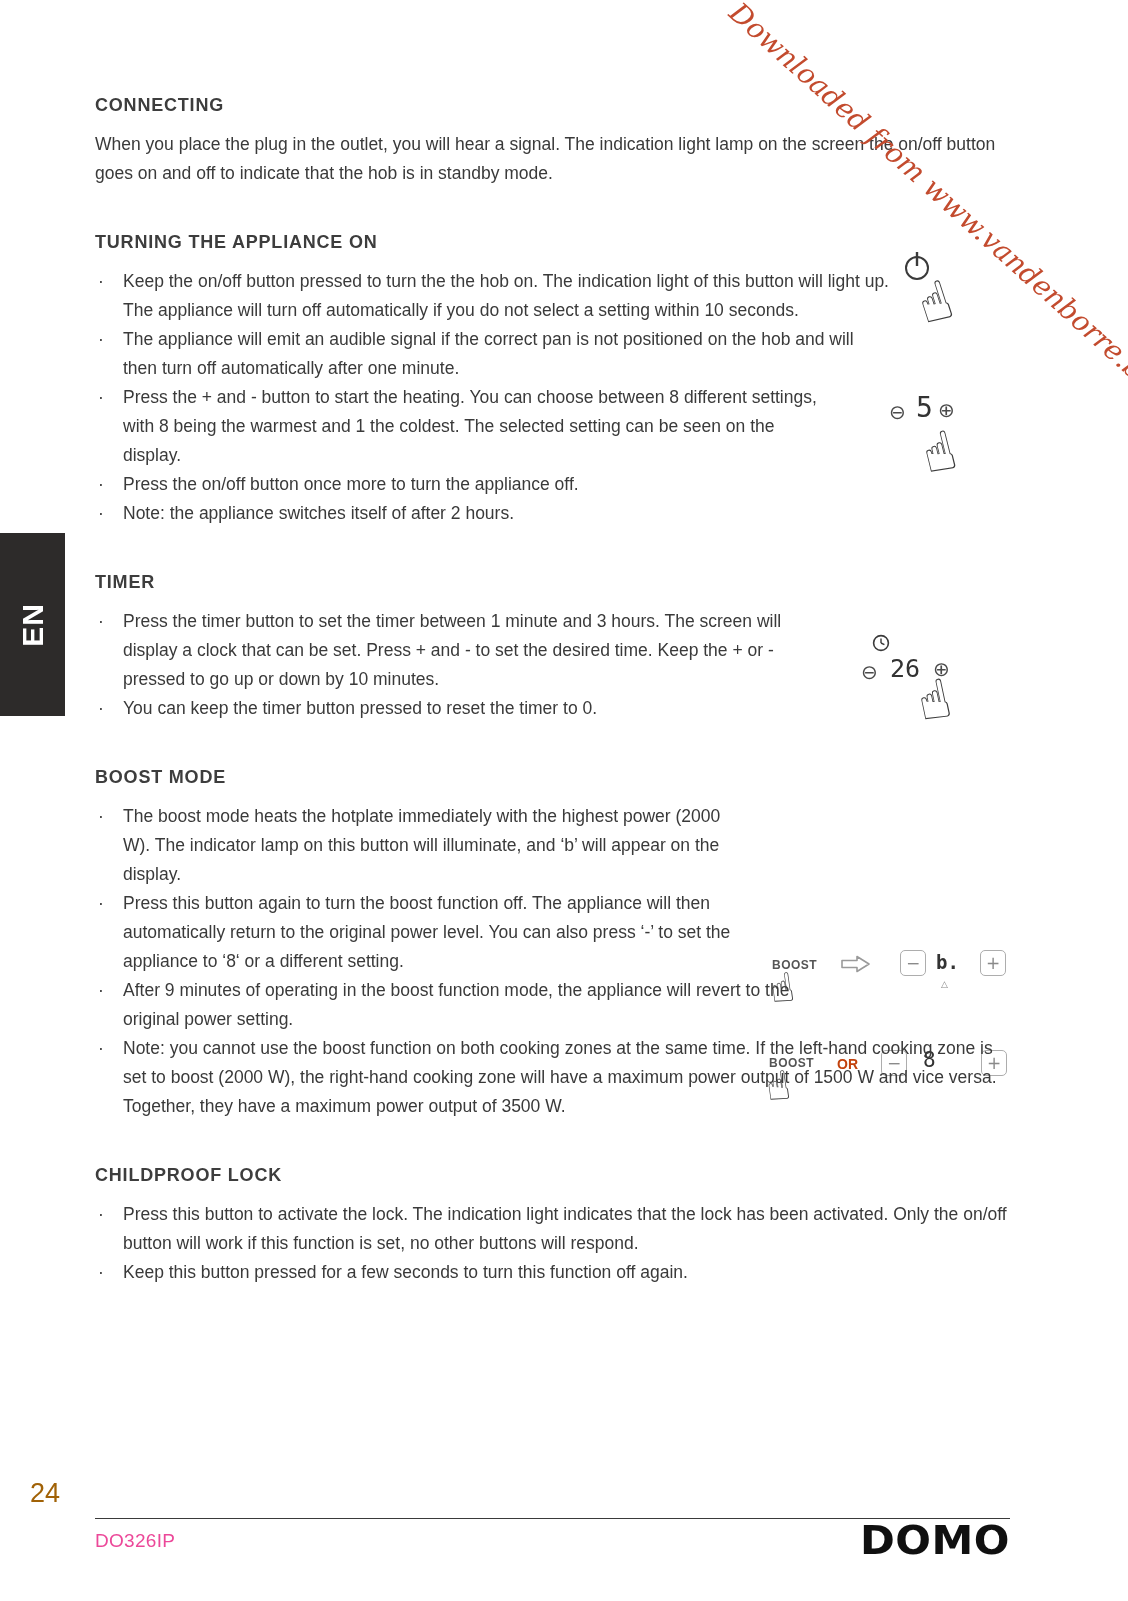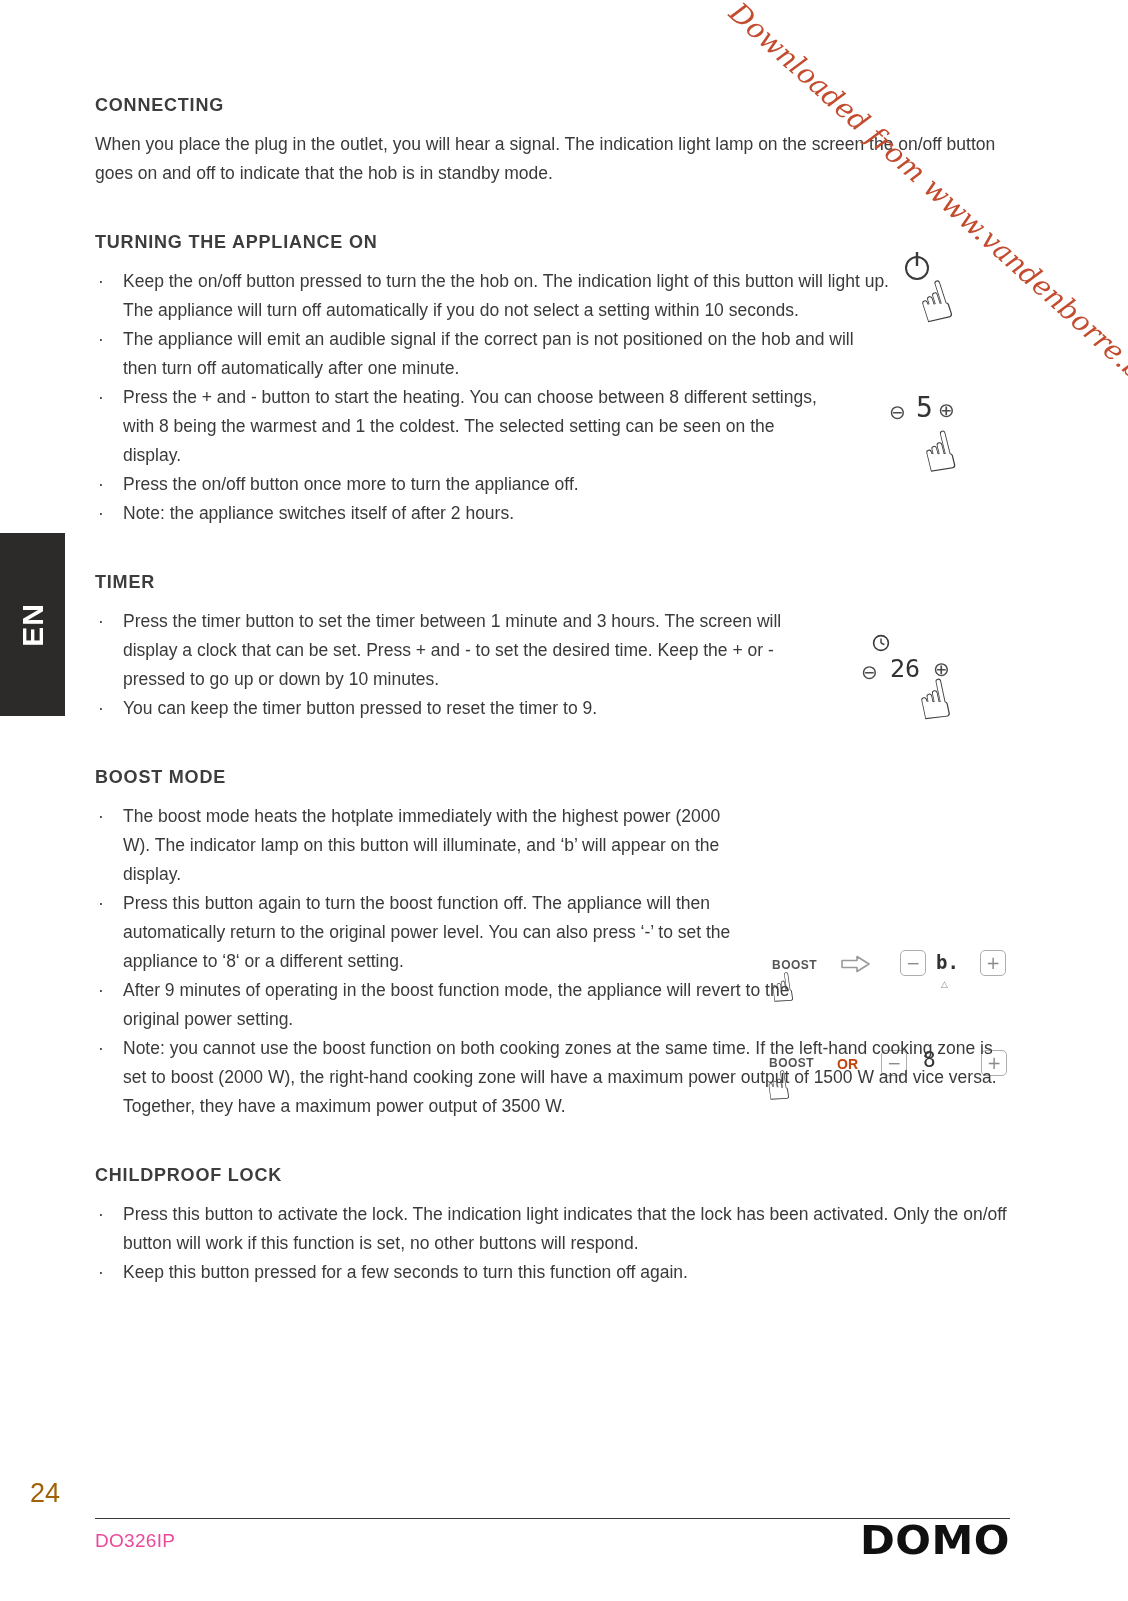--- a/index.html
+++ b/index.html
@@ -102,21 +102,21 @@
         <li class="w725">Press the + and - button to start the heating. You can choose between 8 different settings, with 8 being the warmest and 1 the coldest. The selected setting can be seen on the display.</li>
         <li>Press the on/off button once more to turn the appliance off.</li>
         <li>Note: the appliance switches itself of after 2 hours.</li>
       </ul>
     </section>
 
     <section>
       <h2>TIMER</h2>
       <ul>
         <li class="w745">Press the timer button to set the timer between 1 minute and 3 hours. The screen will display a clock that can be set. Press + and - to set the desired time. Keep the + or - pressed to go up or down by 10 minutes.</li>
-        <li>You can keep the timer button pressed to reset the timer to 9.</li>
+        <li>You can keep the timer button pressed to reset the timer to 0.</li>
       </ul>
     </section>
 
     <section>
       <h2>BOOST MODE</h2>
       <ul>
         <li class="w655">The boost mode heats the hotplate immediately with the highest power (2000 W). The indicator lamp on this button will illuminate, and ‘b’ will appear on the display.</li>
         <li class="w655">Press this button again to turn the boost function off. The appliance will then automatically return to the original power level. You can also press ‘-’ to set the appliance to ‘8‘ or a different setting.</li>
         <li class="w725">After 9 minutes of operating in the boost function mode, the appliance will revert to the original power setting.</li>
         <li>Note: you cannot use the boost function on both cooking zones at the same time. If the left-hand cooking zone is set to boost (2000 W), the right-hand cooking zone will have a maximum power output of 1500 W and vice versa. Together, they have a maximum power output of 3500 W.</li>

